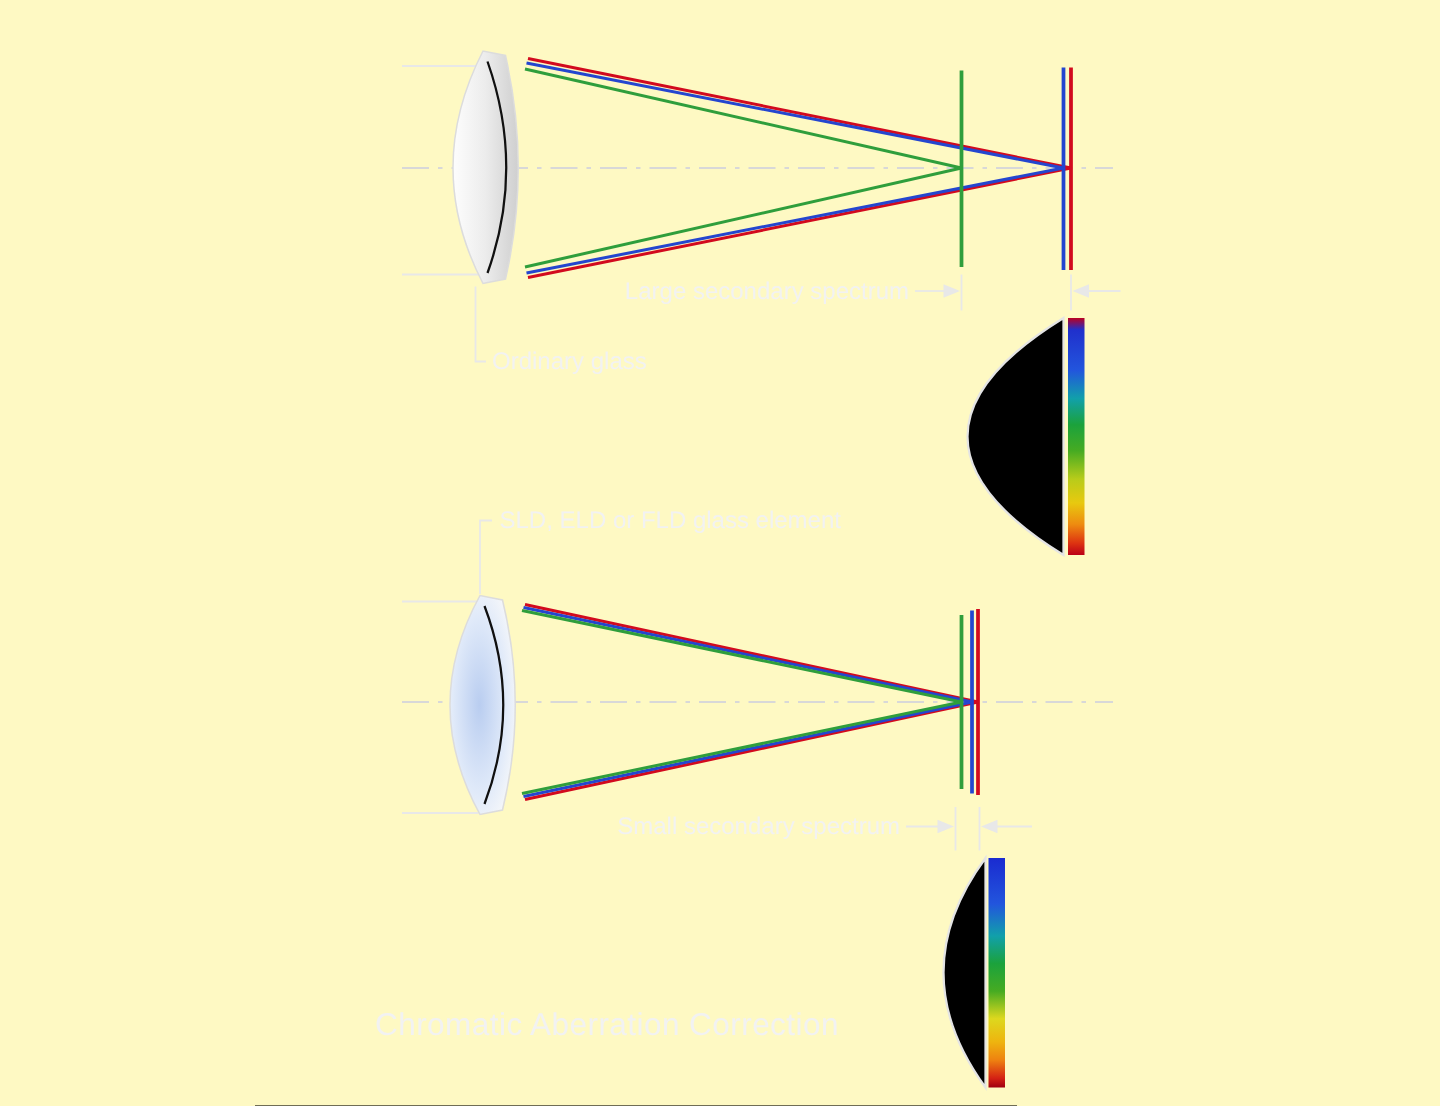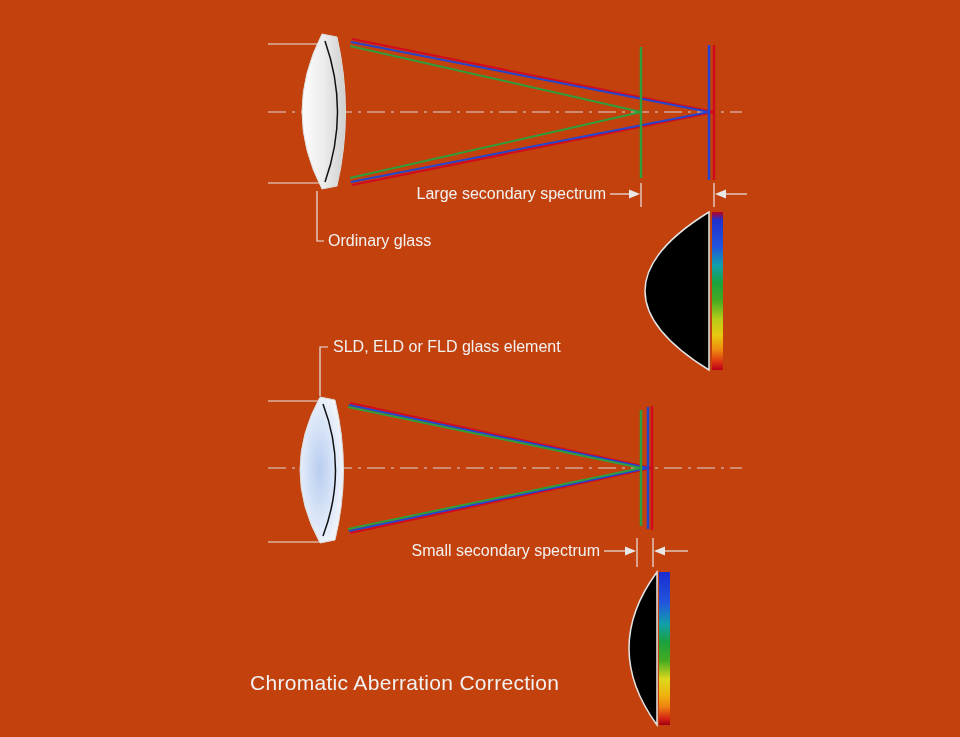--- a/index.html
+++ b/index.html
@@ -1,16 +1,16 @@
 <!DOCTYPE html>
 <html><head>
 <meta charset="utf-8">
 <style>
   html,body{margin:0;padding:0;background:#000;}
-  .stage{position:relative;width:960px;height:737px;background:#c2410c;overflow:hidden;}
+  .stage{position:relative;width:960px;height:737px;background:#fef9c3;overflow:hidden;}
   svg{display:block;}
   text{font-family:"Liberation Sans","DejaVu Sans",sans-serif;fill:#f2f2f2;}
   .lbl{font-size:16px;}
   .title{font-size:21px;letter-spacing:.3px;}
   .wline{stroke:#e8e8e8;stroke-width:1.2;fill:none;}
   .axis{stroke:#d8d8d8;stroke-width:1.2;stroke-dasharray:18 6 3 6;fill:none;}
   .ray{stroke-width:2;fill:none;}
   .focal{stroke-width:2.5;fill:none;}
   .lens-outline{stroke:#e4e4e4;stroke-width:1.5;fill:#000;}
   .cement{stroke:#101010;stroke-width:1.5;fill:none;}

